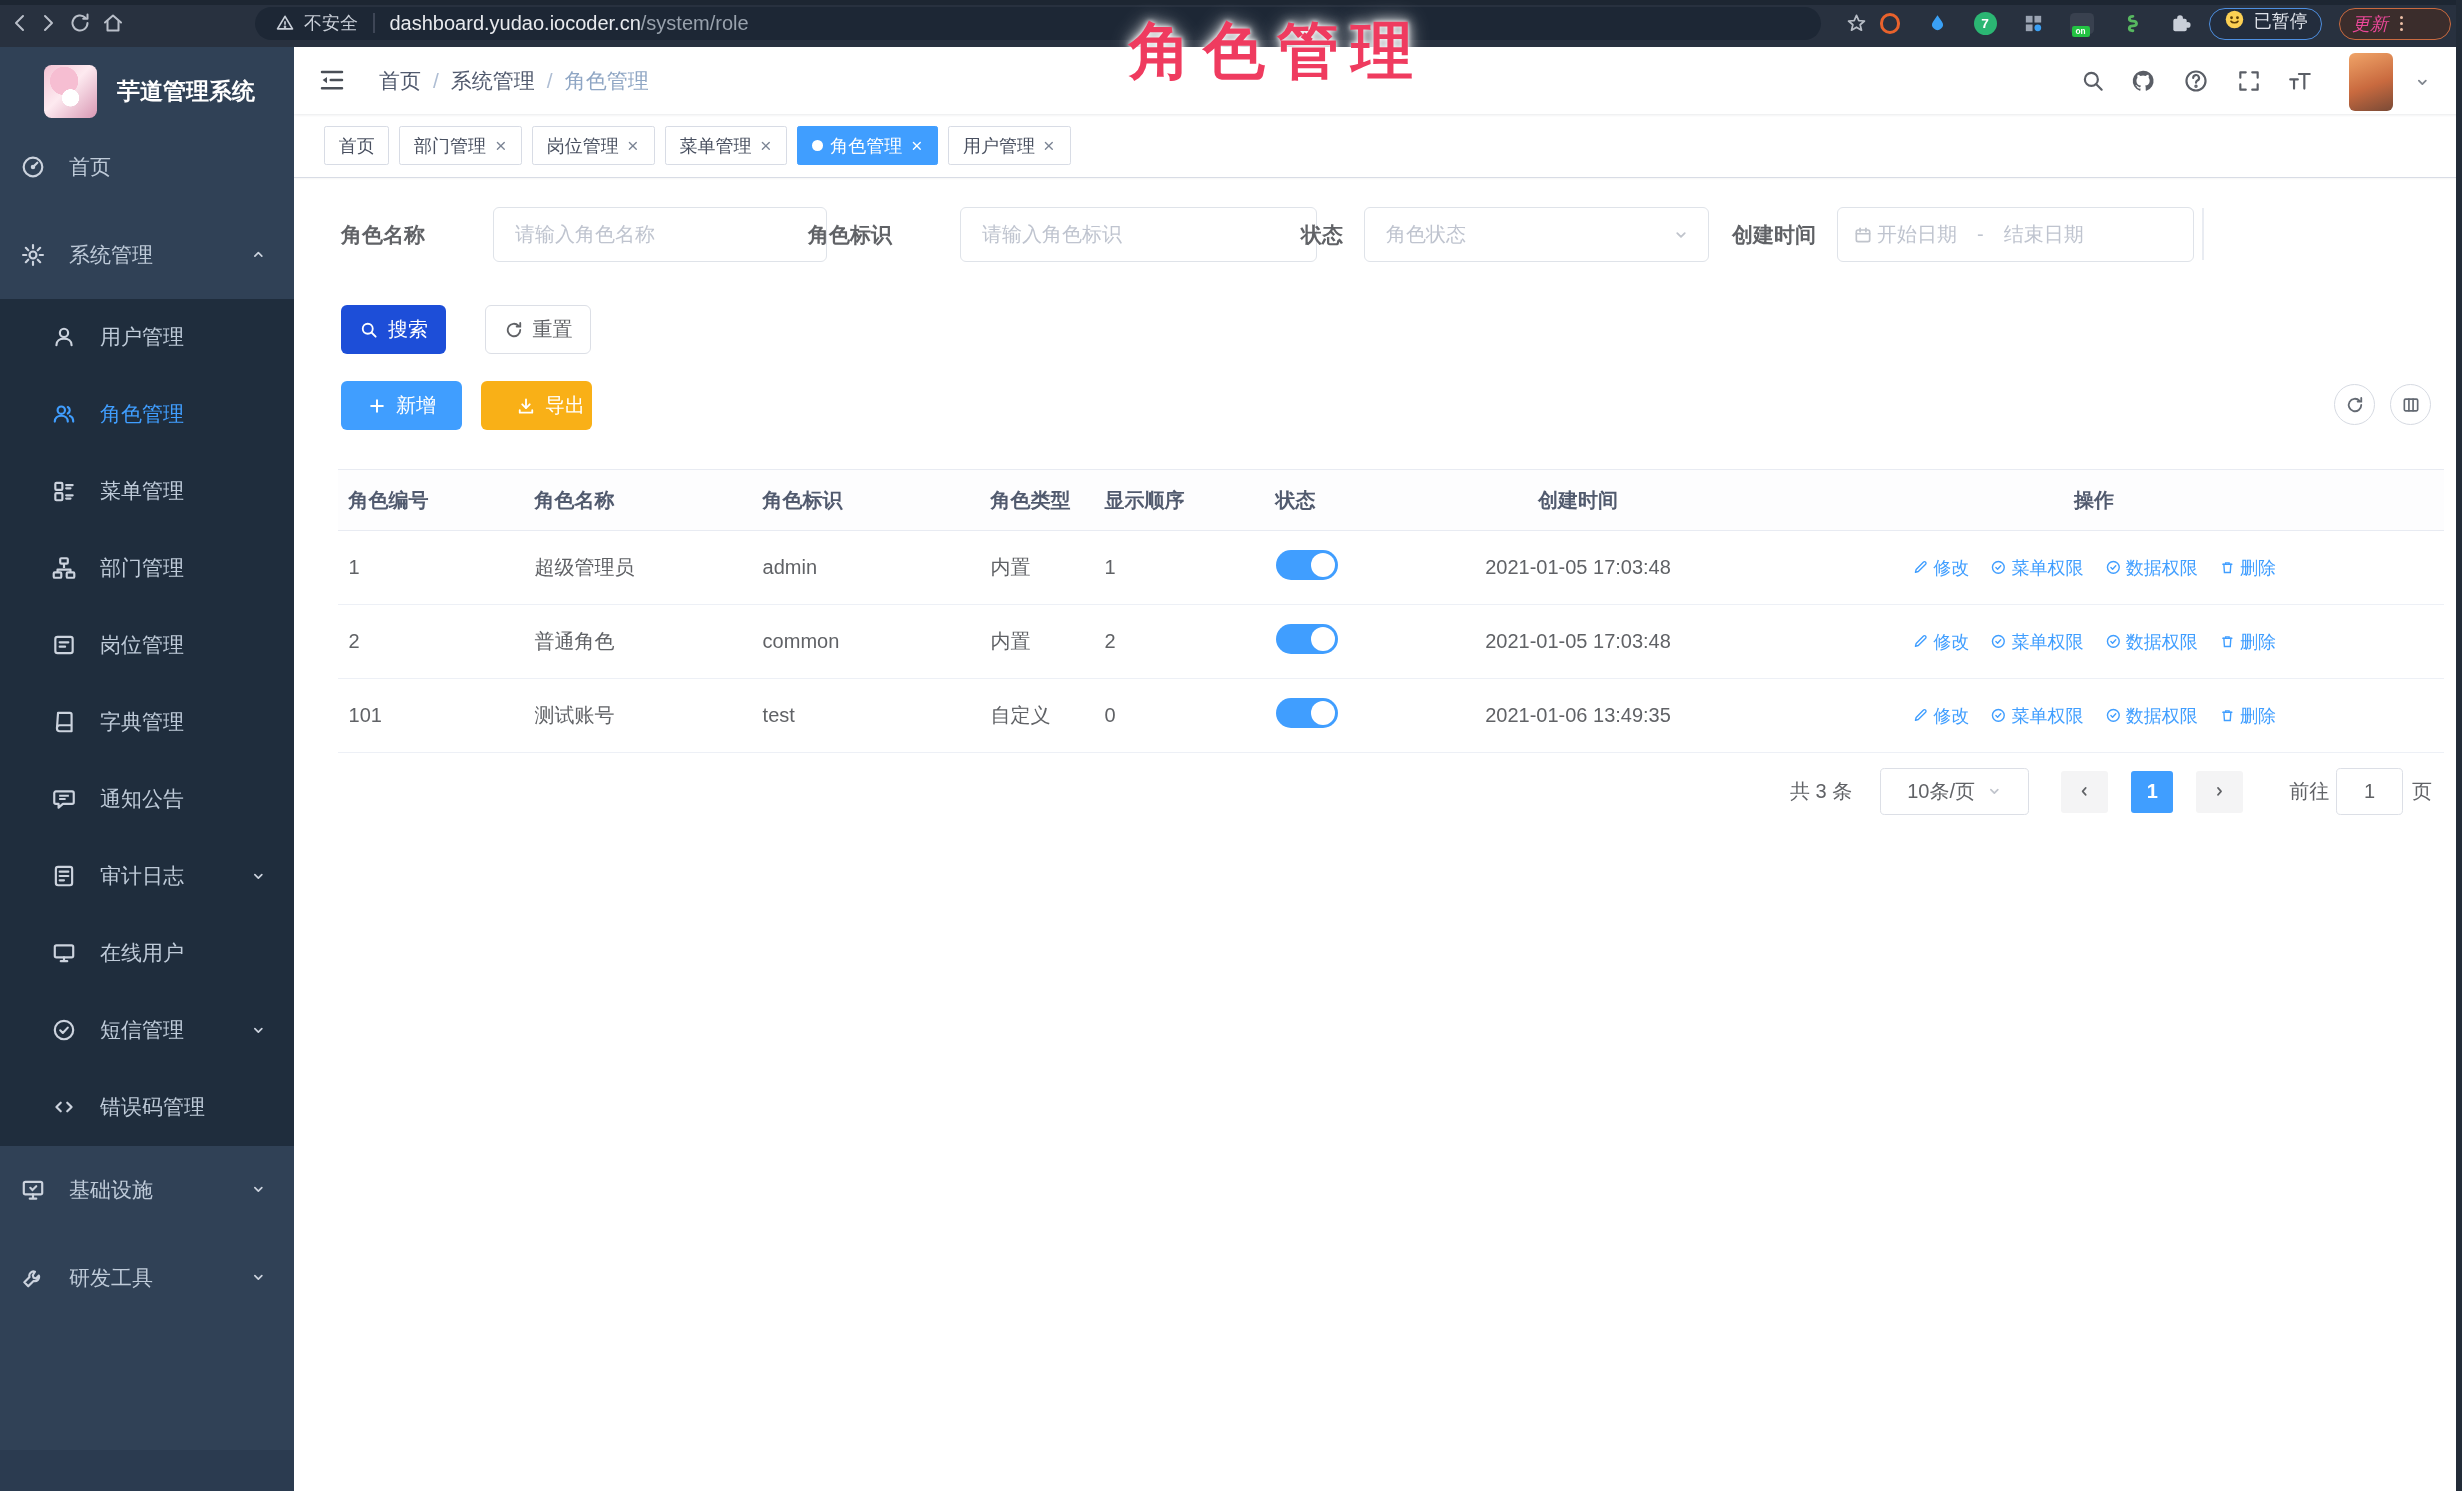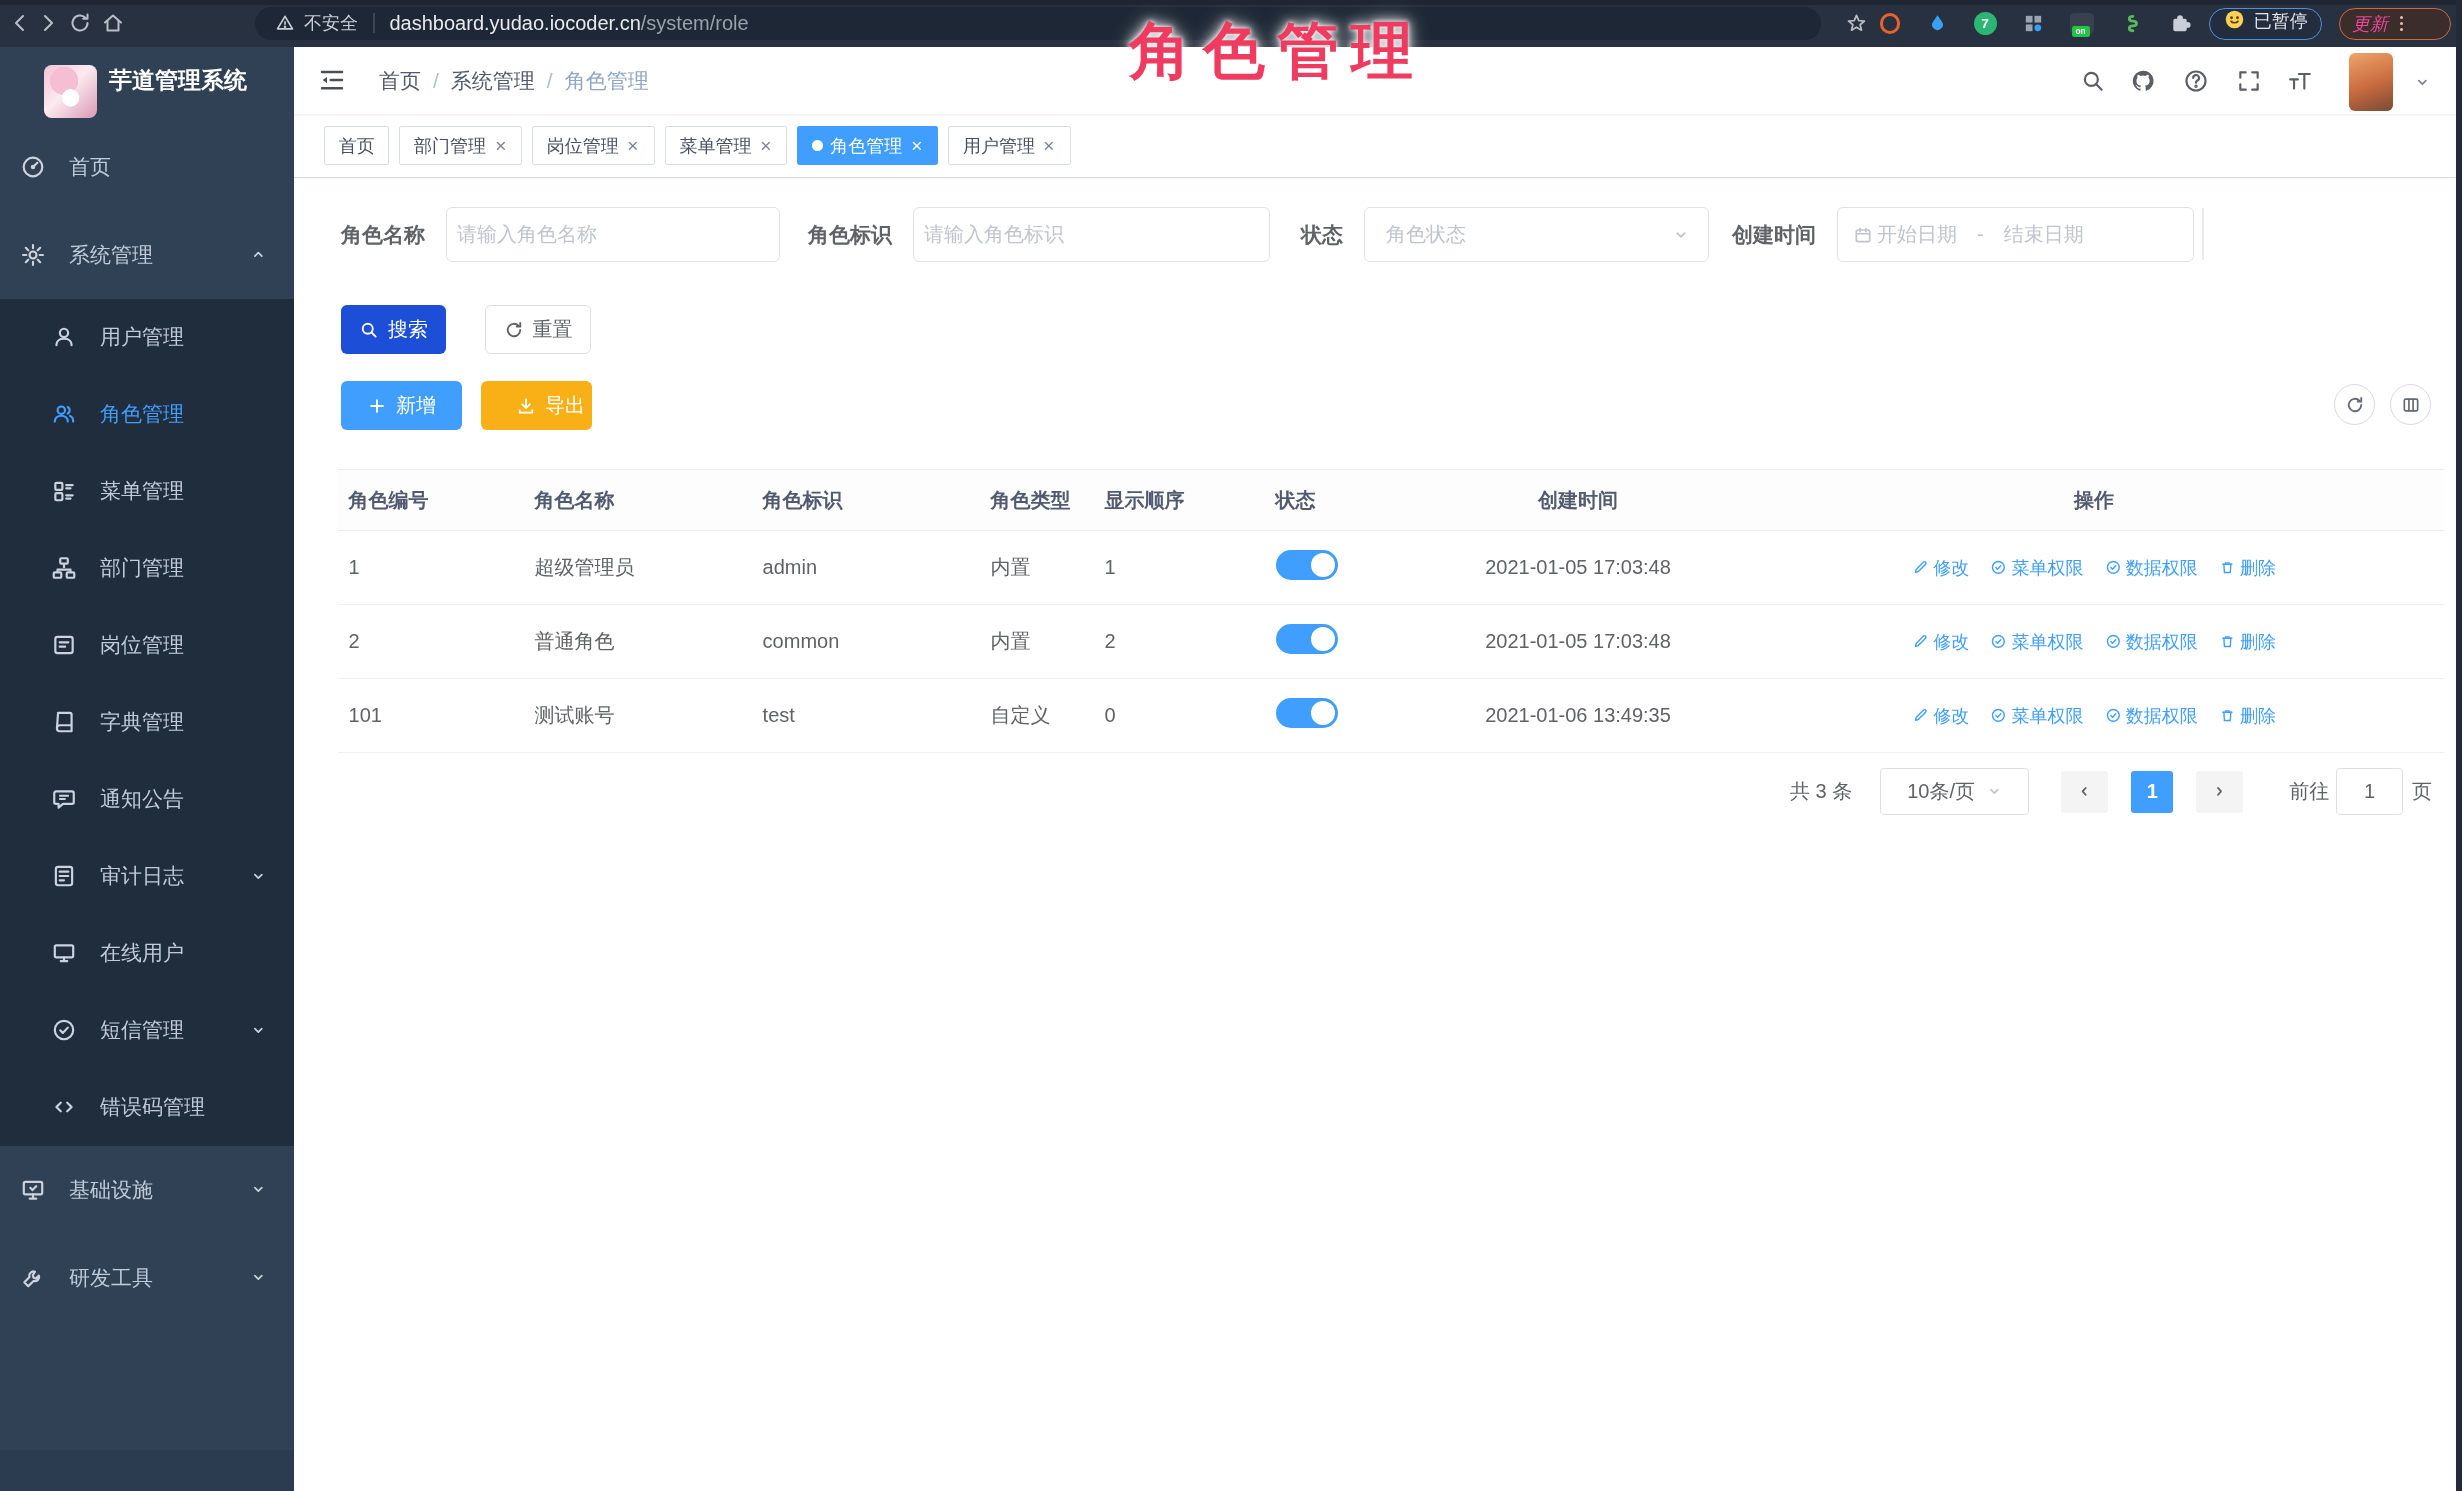--- a/index.html
+++ b/index.html
@@ -41,21 +41,21 @@
 
   .right-edge { position:absolute; right:0; top:0; width:6px; height:1492px; background:#222b37; z-index:60; }
 
   
   .annotation { position:absolute; left:1129px; top:9px; z-index:99; font-size:62px; font-weight:bold;
                 letter-spacing:12px; color:#ef3b5f; white-space:nowrap;
                 text-shadow:0 0 4.6px rgba(255,255,255,.95), 0 0 10.6px rgba(255,255,255,.9), 0 0 20px rgba(255,255,255,.8); }
 
   
   .sidebar { position:absolute; left:0; top:47px; width:294px; height:1445px; background:#304156; z-index:5; overflow:hidden; }
-  .logo-row { display:flex; align-items:flex-start; padding:18px 0 0 44px; gap:12px; }
+  .logo-row { display:flex; align-items:center; padding:18px 0 0 44px; gap:20px; }
   .logo-img { width:53px; height:53px; border-radius:7.6px; flex:none;
               background:
                 radial-gradient(circle at 50% 62%, #ffffff 0 20%, rgba(255,255,255,0) 21%),
                 radial-gradient(circle at 38% 30%, #f6bed2 0 28%, rgba(0,0,0,0) 29%),
                 linear-gradient(135deg,#f4c2d3 0%, #fdeaf0 45%, #d998b4 100%); }
   .logo-title { font-size:23px; font-weight:600; color:#ffffff; white-space:nowrap; }
   .menu { margin-top:4.6px; }
   .mi { position:relative; height:88px; display:flex; align-items:center; padding-left:20px;
         color:#bfcbd9; font-size:21px; cursor:pointer; }
   .mi svg, .smi svg { color:#ccd3de; flex:none; }
@@ -89,21 +89,21 @@
   .tab.active .dot { display:block; }
   .tab .x { width:13.7px; height:13.7px; color:#7b8494; }
   .tab.active .x { color:#fff; }
 
   .content { position:relative; height:1314px; background:#fff; }
 
   
   .fg { position:absolute; top:29px; height:55px; display:flex; align-items:center; }
   .fg .flabel { font-size:21px; font-weight:bold; color:#606266; margin-right:21px; white-space:nowrap; }
   .tinput { height:55px; border:1.5px solid #dfe3e9; border-radius:6px; background:#fff; font-size:20px;
-            color:#c2410c; padding-left:10px; outline:none; font-family:inherit; }
+            color:#c2410c; padding-left:21px; outline:none; font-family:inherit;margin-left:47px; }
   .tinput::placeholder { color:#bfc4cf; }
   .fg1 { left:47px; }  .fg1 .tinput { width:334px; }
   .fg2 { left:514px; } .fg2 .tinput { width:357px; }
   .fg3 { left:1007px; }
   .selectbox { width:345px; height:55px; border:1.5px solid #dfe3e9; border-radius:6px; background:#fff;
                display:flex; align-items:center; padding:0 18px 0 21px; cursor:pointer; }
   .selectbox .ph { font-size:20px; color:#bfc4cf; flex:1; }
   .selectbox .sarrow { width:18px; height:18px; color:#c0c4cc; }
   .fg4 { left:1438px; }
   .datebox { width:357px; height:55px; border:1.5px solid #dfe3e9; border-radius:6px; background:#fff;

